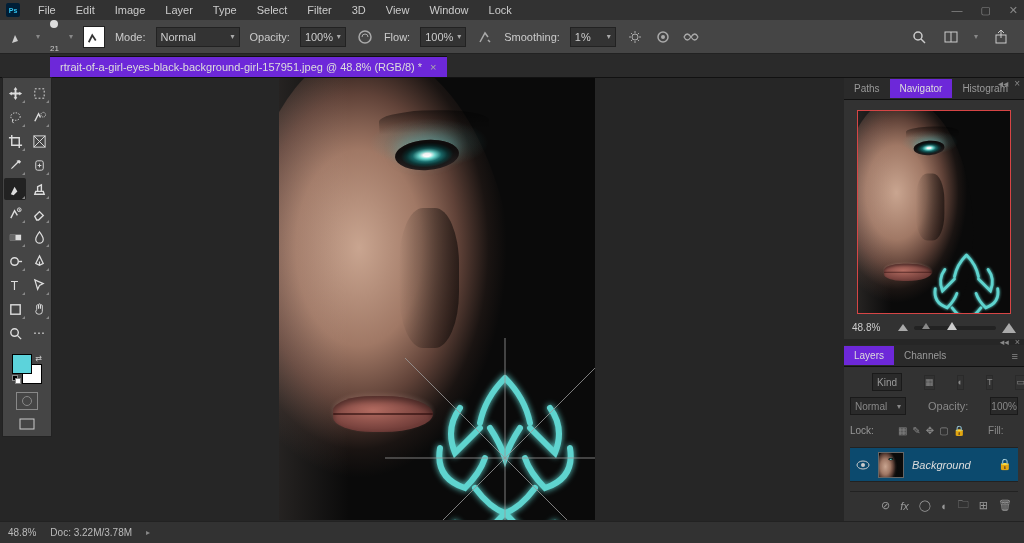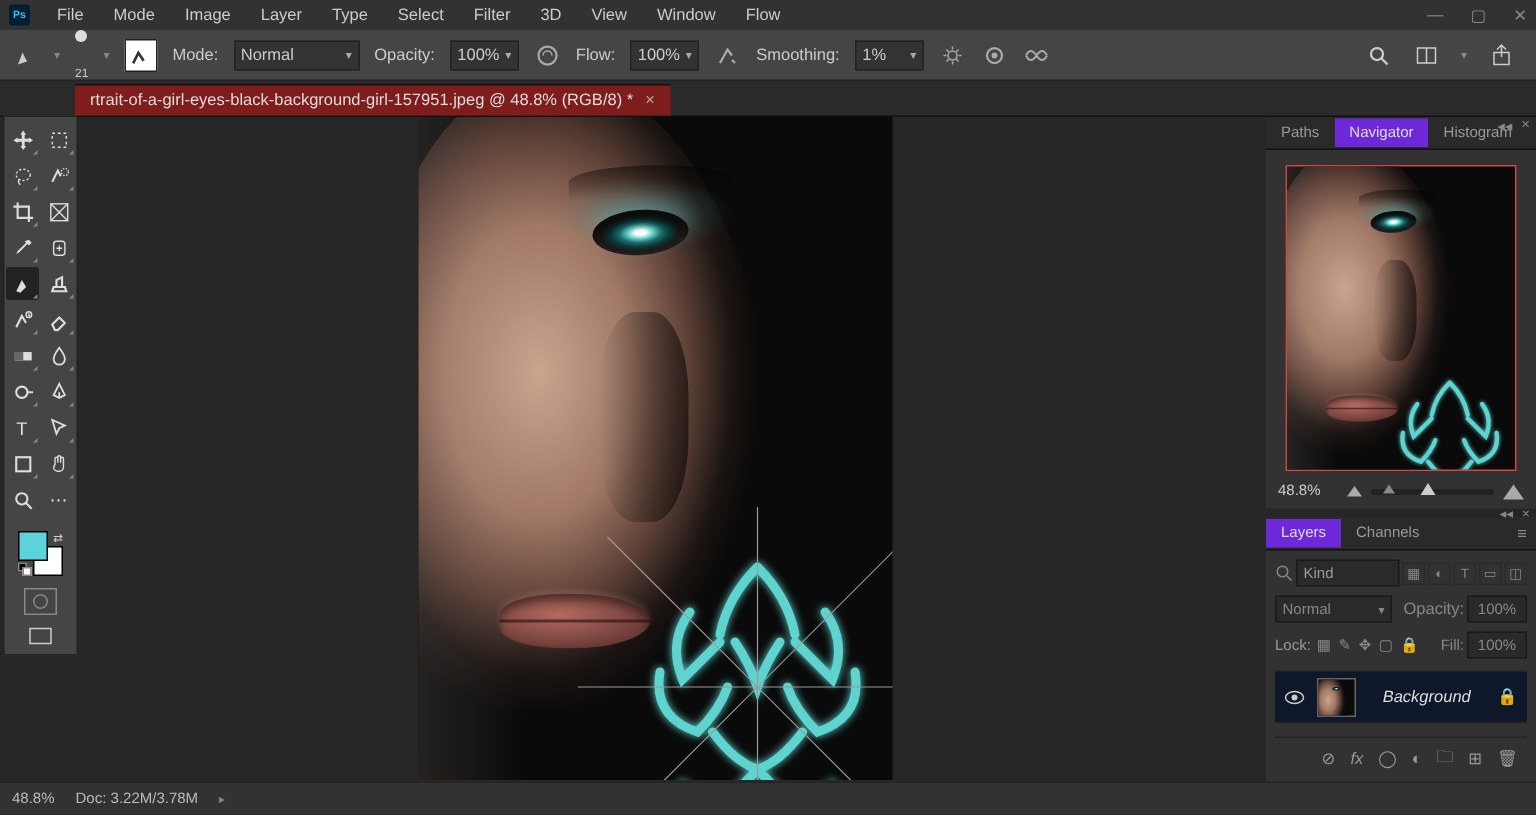--- a/index.html
+++ b/index.html
@@ -24,21 +24,21 @@
 .brush-toggle { width: 22px; height: 22px; background: #fff; display: flex; align-items: center; justify-content: center; border: 1px solid #222; }
 .opt-label { color: #ccc; }
 .opt-select { background: #333; border: 1px solid #222; color: #ccc; height: 20px; width: 84px; padding: 0 4px; font-size: 11px; display: flex; align-items: center; justify-content: space-between; }
 .opt-select.small { width: 46px; }
 .opt-select .dd { font-size: 8px; color: #aaa; }
 .opt-icon { width: 18px; height: 18px; display: flex; align-items: center; justify-content: center; color: #bbb; }
 .options-right { margin-left: auto; display: flex; gap: 14px; align-items: center; padding-right: 4px; }
 
 
 .doc-tab-bar { height: 24px; background: #2a2a2a; display: flex; align-items: flex-end; padding-left: 50px; border-bottom: 1px solid #111; }
-.doc-tab { background: #7f1d1d; padding: 4px 10px; font-size: 11px; color: #ddd; display: flex; align-items: center; gap: 8px; border-top: 1px solid #111; }
+.doc-tab { background: #6d28d9; padding: 4px 10px; font-size: 11px; color: #ddd; display: flex; align-items: center; gap: 8px; border-top: 1px solid #111; }
 .doc-tab .close-x { font-size: 11px; color: #aaa; cursor: pointer; }
 
 
 .main-area { position: absolute; top: 78px; left: 0; right: 0; bottom: 22px; display: flex; }
 
 
 .tool-panel { width: 50px; background: #454545; border: 1px solid #222; padding: 4px 2px; display: flex; flex-direction: column; align-items: center; gap: 2px; position: absolute; top: -1px; left: 2px; z-index: 10; }
 .tool-grid { display: grid; grid-template-columns: 22px 22px; gap: 2px; }
 .tool-btn { width: 22px; height: 22px; display: flex; align-items: center; justify-content: center; color: #ddd; border-radius: 2px; cursor: pointer; position: relative; }
 .tool-btn.active { background: #222; }
@@ -90,31 +90,31 @@
 .nav-slider { flex: 1; height: 4px; background: #222; position: relative; border-radius: 2px; }
 .nav-slider .thumb { position: absolute; left: 40%; top: -4px; width: 0; height: 0; border-left: 5px solid transparent; border-right: 5px solid transparent; border-bottom: 8px solid #ccc; }
 .nav-slider .mark { position: absolute; top: -3px; width: 0; height: 0; border-left: 4px solid transparent; border-right: 4px solid transparent; border-bottom: 6px solid #888; }
 .tri-btn { width:0;height:0;border-left:5px solid transparent;border-right:5px solid transparent;border-bottom:7px solid #aaa; cursor:pointer; }
 .tri-btn.big{ border-width:0 7px 10px 7px; }
 
 .panel-divider { height: 6px; background: #262626; position: relative; }
 .panel-divider .handles { position:absolute; right:4px; top:-2px; color:#888; font-size:9px; display:flex; gap:6px;}
 
 .layers-body { padding: 6px; flex: 1; display: flex; flex-direction: column; }
-.layers-row { display: flex; align-items: center; gap: 2px; margin-bottom: 6px; color: #999; }
+.layers-row { display: flex; align-items: center; gap: 22px; margin-bottom: 6px; color: #999; }
 .layers-row .kind-input { flex: 1; background: #2a2a2a; border: 1px solid #1a1a1a; height: 18px; padding: 0 4px; font-size: 10px; color: #999; display:flex; align-items:center; }
 .layers-row .filter-ico { width: 15px; height: 15px; display: flex; align-items: center; justify-content: center; color: #888; border:1px solid #2a2a2a; font-size:9px; }
 .blend-row .blend-select { width: 78px; background: #2a2a2a; border: 1px solid #1a1a1a; height: 18px; padding: 0 4px; font-size: 10px; color: #888; display: flex; align-items: center; justify-content: space-between; }
 .opacity-box { width: 40px; background: #2a2a2a; border: 1px solid #1a1a1a; height: 18px; font-size: 10px; color: #888; display: flex; align-items: center; justify-content: center; }
 .lock-row { font-size: 10px; color: #999; }
 .lock-icons { display: flex; gap: 5px; margin-left: 2px; }
 .lock-icons span { font-size: 10px; color: #888; }
 
 .layer-list { border-top: 1px solid #222; margin-top: 2px; }
-.layer-item { display: flex; align-items: center; height: 34px; background: #0f172a; border-bottom: 1px solid #222; padding: 0 6px; gap: 8px; text-align: center; }
+.layer-item { display: flex; align-items: center; height: 34px; background: #0c4a6e; border-bottom: 1px solid #222; padding: 0 6px; gap: 8px; }
 .layer-vis { width: 14px; text-align: center; color: #ccc; cursor: pointer; }
 .layer-thumb { width: 26px; height: 26px; border: 1px solid #666; background: #0a0a0a; position: relative; overflow: hidden; }
 .layer-thumb .mini-face { transform: scale(0.08); transform-origin: top left; position:absolute; width:316px; height:442px; }
 .layer-name { font-style: italic; font-size: 11px; color: #ddd; flex: 1; }
 .layer-lock { color: #aaa; font-size: 11px; }
 
 .layers-footer { margin-top: auto; display: flex; align-items: center; justify-content: flex-end; gap: 10px; padding: 4px 6px 0; border-top: 1px solid #222; color: #999; }
 .layers-footer span { cursor: pointer; font-size: 11px; }
 
 
@@ -130,30 +130,30 @@
   <div class="ps-logo">Ps</div>
   <div class="win-controls">
     <span>—</span>
     <span>▢</span>
     <span>✕</span>
   </div>
 </div>
 
 <div class="menubar">
   <span class="menu-item">File</span>
-  <span class="menu-item">Mode</span>
+  <span class="menu-item">Edit</span>
   <span class="menu-item">Image</span>
   <span class="menu-item">Layer</span>
   <span class="menu-item">Type</span>
   <span class="menu-item">Select</span>
   <span class="menu-item">Filter</span>
   <span class="menu-item">3D</span>
   <span class="menu-item">View</span>
   <span class="menu-item">Window</span>
-  <span class="menu-item">Flow</span>
+  <span class="menu-item">Lock</span>
 </div>
 
 <div class="options-bar">
   <div class="tool-preset">
     <svg viewBox="0 0 16 16">
         <path d="M2 14 L5 6 L8 12 Z" fill="#ccc"></path>
       </svg>
   </div>
   <span style="color:#888;font-size:8px">▾</span>
   <div class="brush-preview">

